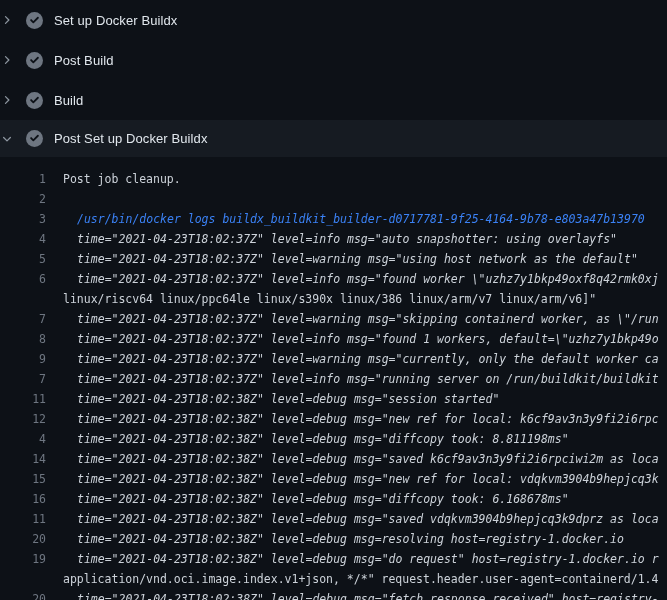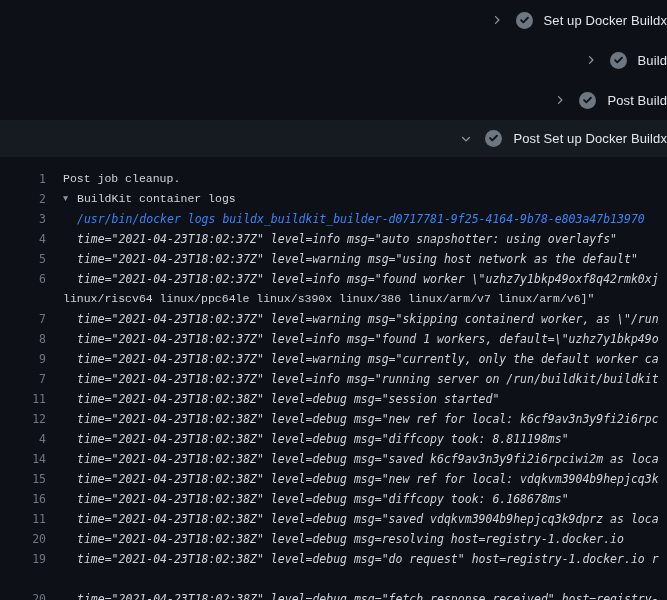--- a/index.html
+++ b/index.html
@@ -7,21 +7,21 @@
     width:667px;height:600px;overflow:hidden;
     background:#0d1117;
     font-family:"Liberation Sans", sans-serif;
   }
   .app{width:667px;height:600px;overflow:hidden;position:relative;background:#0d1117;}
 
   
   .steps{width:100%;}
   .step-row{
     display:flex;align-items:center;height:40px;cursor:pointer;
-    box-sizing:border-box;justify-content:flex-end;
+    box-sizing:border-box;
   }
   .step-row.expanded{background:#161b22;height:37px;}
   .chev{width:14px;height:14px;flex-shrink:0;display:flex;align-items:center;justify-content:center;}
   .chev svg{display:block;}
   .check{width:17px;height:17px;flex-shrink:0;margin-left:12px;}
   .check svg{display:block;}
   .step-label{
     margin-left:11px;color:#e1e7ed;font-size:13px;letter-spacing:.1px;
   }
 
@@ -30,21 +30,21 @@
     padding-top:12px;
     font-family:"DejaVu Sans Mono","Liberation Mono",monospace;
     font-size:11.5px;
   }
   .log-row{display:flex;height:20px;line-height:20px;white-space:pre;}
   .lnum{
     width:46px;flex-shrink:0;text-align:right;color:#6e7681;cursor:pointer;
     user-select:none;
   }
   .ltext{color:#cdd3da;white-space:pre;overflow:hidden;}
-  .indent0 .ltext{margin-left:17px;font-family:Liberation Mono, monospace;}
+  .indent0 .ltext{margin-left:17px;}
   .indent1 .ltext{margin-left:31px;font-style:italic;}
   .ltext.link{color:#3b82f6;}
   .gmark{
     display:inline-block;width:14px;color:#8d96a0;font-size:8.5px;
     vertical-align:middle;cursor:pointer;
   }
 </style>
 </head>
 <body>
 
@@ -70,36 +70,36 @@
           <svg width="12" height="12" viewBox="0 0 16 16">
             <path d="M6 3.5 10.5 8 6 12.5" stroke="#8d96a0" stroke-width="1.7" fill="none" stroke-linecap="round" stroke-linejoin="round"></path>
           </svg>
         </span>
     <span class="check">
       <svg width="17" height="17" viewBox="0 0 16 16">
         <circle cx="8" cy="8" r="8" fill="#6e7681"></circle>
         <path d="M11.2 5.4 6.9 9.7 4.8 7.6" stroke="#0d1117" stroke-width="1.7" fill="none" stroke-linecap="round" stroke-linejoin="round"></path>
       </svg>
     </span>
+    <span class="step-label">Post Build</span>
+  </div>
+
+  <div class="step-row">
+    <span class="chev">
+          <svg width="12" height="12" viewBox="0 0 16 16">
+            <path d="M6 3.5 10.5 8 6 12.5" stroke="#8d96a0" stroke-width="1.7" fill="none" stroke-linecap="round" stroke-linejoin="round"></path>
+          </svg>
+        </span>
+    <span class="check">
+      <svg width="17" height="17" viewBox="0 0 16 16">
+        <circle cx="8" cy="8" r="8" fill="#6e7681"></circle>
+        <path d="M11.2 5.4 6.9 9.7 4.8 7.6" stroke="#0d1117" stroke-width="1.7" fill="none" stroke-linecap="round" stroke-linejoin="round"></path>
+      </svg>
+    </span>
     <span class="step-label">Build</span>
-  </div>
-
-  <div class="step-row">
-    <span class="chev">
-          <svg width="12" height="12" viewBox="0 0 16 16">
-            <path d="M6 3.5 10.5 8 6 12.5" stroke="#8d96a0" stroke-width="1.7" fill="none" stroke-linecap="round" stroke-linejoin="round"></path>
-          </svg>
-        </span>
-    <span class="check">
-      <svg width="17" height="17" viewBox="0 0 16 16">
-        <circle cx="8" cy="8" r="8" fill="#6e7681"></circle>
-        <path d="M11.2 5.4 6.9 9.7 4.8 7.6" stroke="#0d1117" stroke-width="1.7" fill="none" stroke-linecap="round" stroke-linejoin="round"></path>
-      </svg>
-    </span>
-    <span class="step-label">Post Build</span>
   </div>
 
   <div class="step-row expanded">
     <span class="chev">
           <svg width="12" height="12" viewBox="0 0 16 16">
             <path d="M3.5 6 8 10.5 12.5 6" stroke="#8d96a0" stroke-width="1.7" fill="none" stroke-linecap="round" stroke-linejoin="round"></path>
           </svg>
         </span>
     <span class="check">
       <svg width="17" height="17" viewBox="0 0 16 16">
@@ -111,21 +111,20 @@
   </div>
 </div>
   <div class="log">
   <div class="log-row indent0">
     <span class="lnum">1</span>
     <span class="ltext">Post job cleanup.</span>
   </div>
 
   <div class="log-row indent0">
     <span class="lnum">2</span>
-    <span class="ltext"><span class="gmark">▼</span>BuildKit container logs</span>
   </div>
 
   <div class="log-row indent1">
     <span class="lnum">3</span>
     <span class="ltext link">/usr/bin/docker logs buildx_buildkit_builder-d0717781-9f25-4164-9b78-e803a47b13970</span>
   </div>
 
   <div class="log-row indent1">
     <span class="lnum">4</span>
     <span class="ltext">time="2021-04-23T18:02:37Z" level=info msg="auto snapshotter: using overlayfs"</span>
@@ -206,20 +205,21 @@
     <span class="ltext">time="2021-04-23T18:02:38Z" level=debug msg=resolving host=registry-1.docker.io</span>
   </div>
 
   <div class="log-row indent1">
     <span class="lnum">19</span>
     <span class="ltext">time="2021-04-23T18:02:38Z" level=debug msg="do request" host=registry-1.docker.io r</span>
   </div>
 
   <div class="log-row indent0">
     <span class="lnum"></span>
+    <span class="ltext">application/vnd.oci.image.index.v1+json, */*" request.header.user-agent=containerd/1.4</span>
   </div>
 
   <div class="log-row indent1">
     <span class="lnum">20</span>
     <span class="ltext">time="2021-04-23T18:02:38Z" level=debug msg="fetch response received" host=registry-</span>
   </div>
 </div>
 </div>
 
 </body></html>

